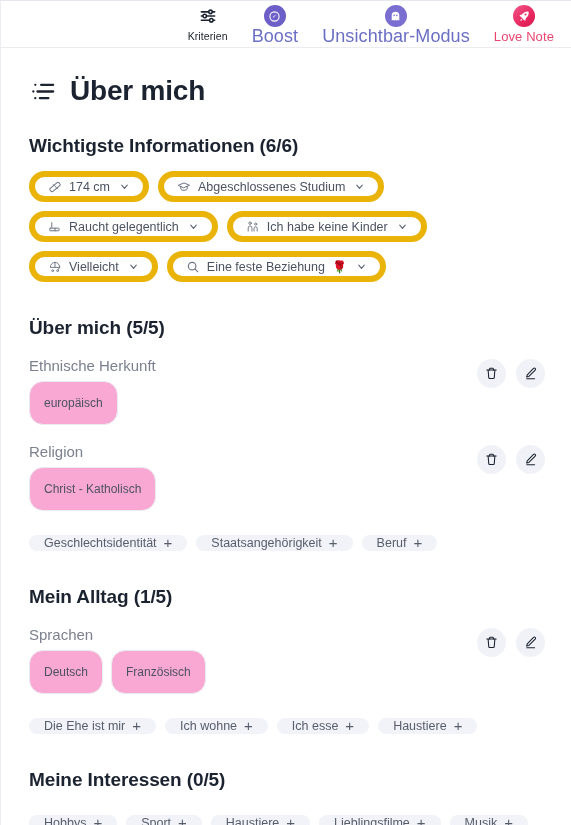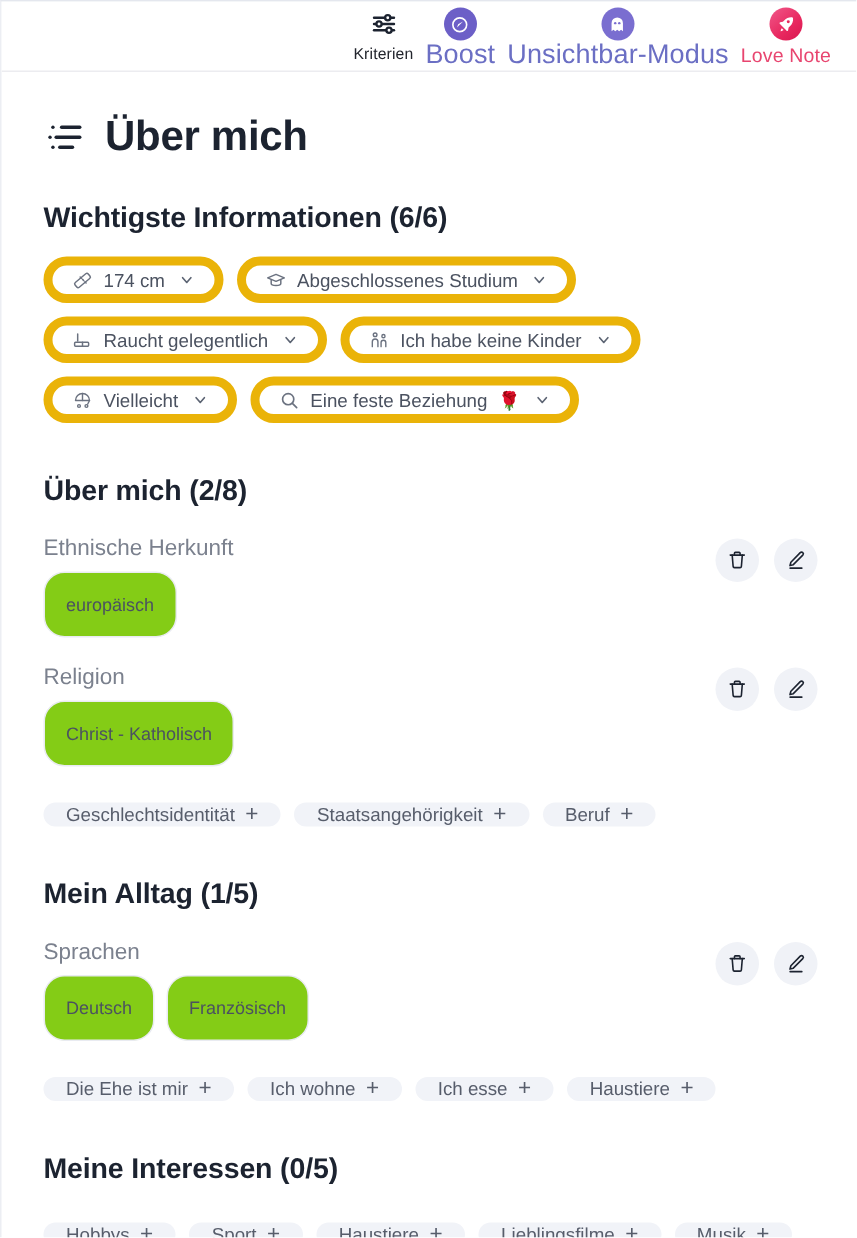--- a/index.html
+++ b/index.html
@@ -29,21 +29,21 @@
     display: flex;
     align-items: flex-start;
     justify-content: flex-end;
     padding-right: 17px;
     background: #fff;
     position: relative;
   }
   .topbar-inner {
     display: flex;
     align-items: flex-start;
-    gap: 8px;
+    gap: 24px;
     padding-top: 3px;
   }
   .nav-item {
     display: flex;
     flex-direction: column;
     align-items: center;
     cursor: pointer;
     gap: 2px;
     min-width: 30px;
   }
@@ -149,21 +149,21 @@
     gap: 8px;
     margin-top: 8px;
   }
   .value-chip {
     display: inline-flex;
     align-items: center;
     height: 44px;
     padding: 0 14px;
     border: 1px solid #e9ebf1;
     border-radius: 14px;
-    background: #84cc16;
+    background: #f9a8d4;
     font-size: 12px;
     color: #4b5260;
     white-space: nowrap;
   }
 
   .field-actions {
     position: absolute;
     top: 0;
     right: 0;
     display: flex;
@@ -389,21 +389,21 @@
         <span class="emoji">🌹</span>
         <span class="chev">
           <svg width="11" height="11" viewBox="0 0 24 24" fill="none" stroke="#5c6473" stroke-width="2.4" stroke-linecap="round" stroke-linejoin="round">
               <polyline points="6 9 12 16 18 9"></polyline>
             </svg>
         </span>
       </div>
 
     </div>
 
-    <h2 class="section-head sh-2">Über mich (2/8)</h2>
+    <h2 class="section-head sh-2">Über mich (5/5)</h2>
 
     <div class="field-block">
       <div class="field-label">Ethnische Herkunft</div>
       <div class="value-row">
         <span class="value-chip">europäisch</span>
       </div>
       <div class="field-actions">
         <button class="round-btn">
           <span style="display:flex;">
             <svg width="15" height="15" viewBox="0 0 24 24" fill="none" stroke="#1c2330" stroke-width="1.7" stroke-linecap="round" stroke-linejoin="round">

